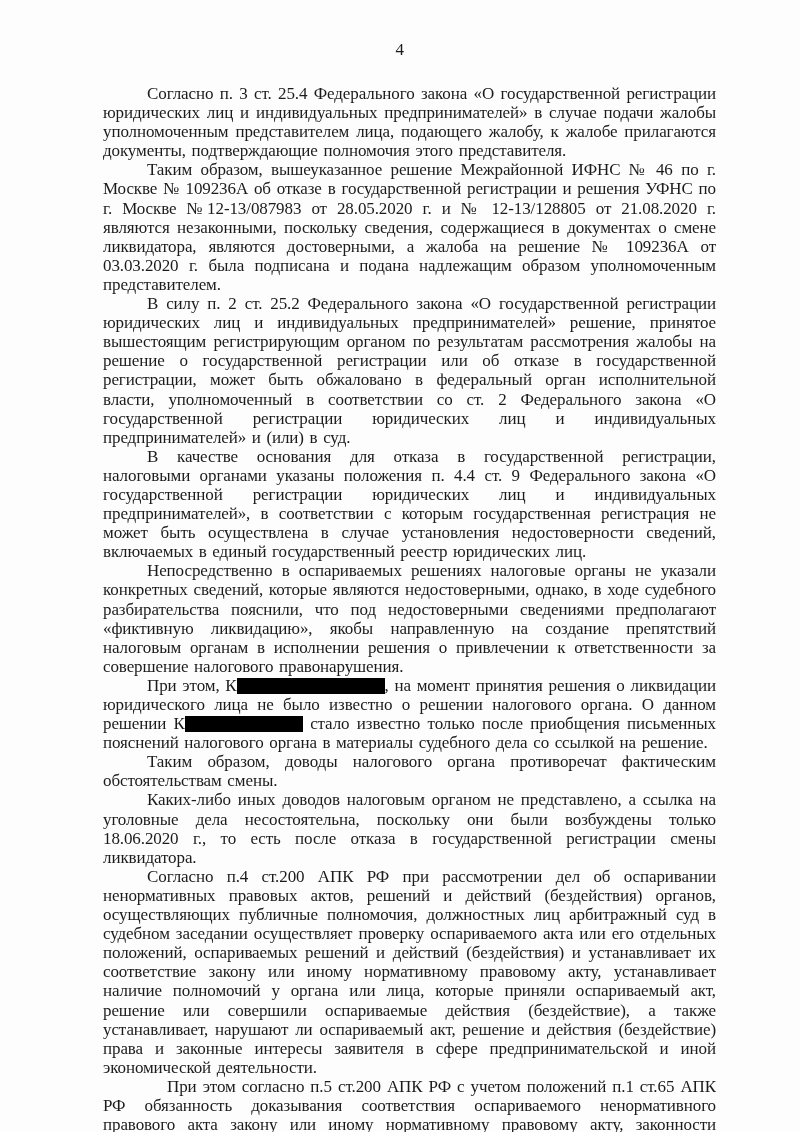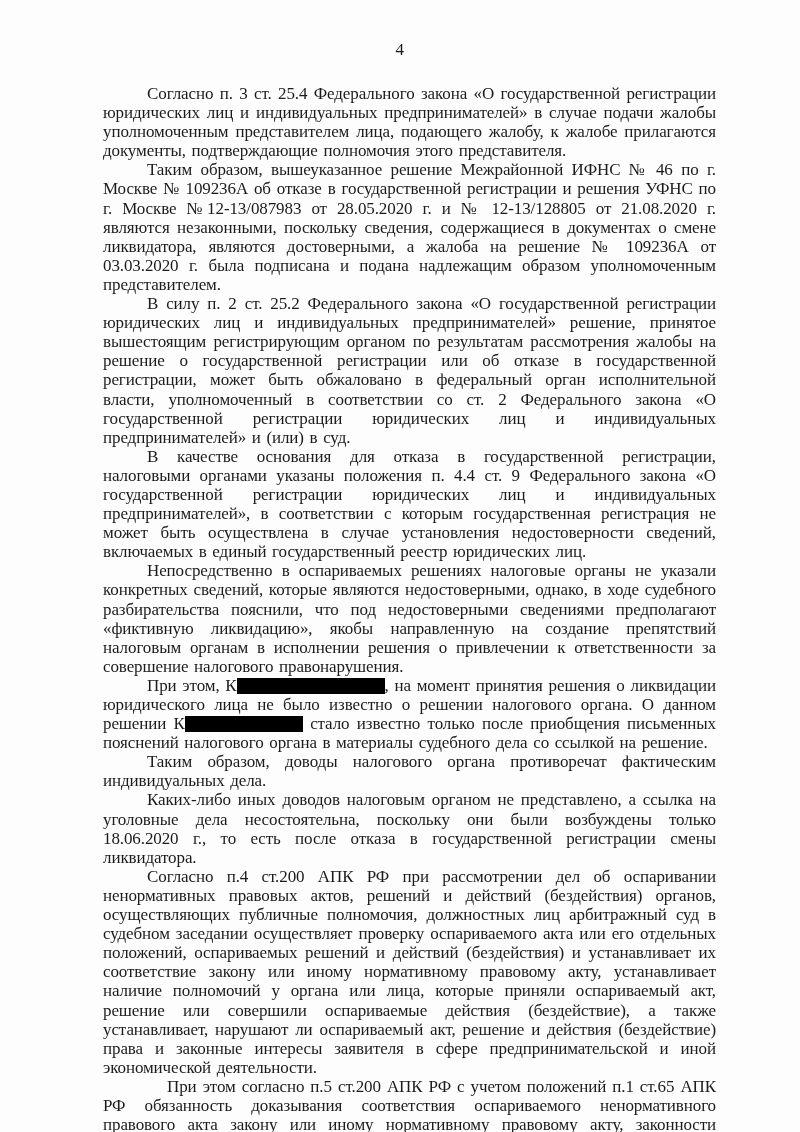--- a/index.html
+++ b/index.html
@@ -58,18 +58,18 @@
 
 <div class="page">
   <div class="page-number">4</div>
   <div class="page-body" id="doc-body">
       <p class="para"><span>Согласно п. 3 ст. 25.4 Федерального закона «О государственной регистрации юридических лиц и индивидуальных предпринимателей» в случае подачи жалобы уполномоченным представителем лица, подающего жалобу, к жалобе прилагаются документы, подтверждающие полномочия этого представителя.</span></p>
       <p class="para"><span>Таким образом, вышеуказанное решение Межрайонной ИФНС № 46 по г. Москве № 109236А об отказе в государственной регистрации и решения УФНС по г. Москве №12-13/087983 от 28.05.2020 г. и № 12-13/128805 от 21.08.2020 г. являются незаконными, поскольку сведения, содержащиеся в документах о смене ликвидатора, являются достоверными, а жалоба на решение № 109236А от 03.03.2020 г. была подписана и подана надлежащим образом уполномоченным представителем.</span></p>
       <p class="para"><span>В силу п. 2 ст. 25.2 Федерального закона «О государственной регистрации юридических лиц и индивидуальных предпринимателей» решение, принятое вышестоящим регистрирующим органом по результатам рассмотрения жалобы на решение о государственной регистрации или об отказе в государственной регистрации, может быть обжаловано в федеральный орган исполнительной власти, уполномоченный в соответствии со ст. 2 Федерального закона «О государственной регистрации юридических лиц и индивидуальных предпринимателей» и (или) в суд.</span></p>
       <p class="para"><span>В качестве основания для отказа в государственной регистрации, налоговыми органами указаны положения п. 4.4 ст. 9 Федерального закона «О государственной регистрации юридических лиц и индивидуальных предпринимателей», в соответствии с которым государственная регистрация не может быть осуществлена в случае установления недостоверности сведений, включаемых в единый государственный реестр юридических лиц.</span></p>
       <p class="para"><span>Непосредственно в оспариваемых решениях налоговые органы не указали конкретных сведений, которые являются недостоверными, однако, в ходе судебного разбирательства пояснили, что под недостоверными сведениями предполагают «фиктивную ликвидацию», якобы направленную на создание препятствий налоговым органам в исполнении решения о привлечении к ответственности за совершение налогового правонарушения.</span></p>
       <p class="para"><span>При этом, К</span><span class="redacted" style="width: 148px;"></span><span>, на момент принятия решения о ликвидации юридического лица не было известно о решении налогового органа. О данном решении К</span><span class="redacted" style="width: 118px;"></span><span> стало известно только после приобщения письменных пояснений налогового органа в материалы судебного дела со ссылкой на решение.</span></p>
-      <p class="para"><span>Таким образом, доводы налогового органа противоречат фактическим индивидуальных дела.</span></p>
+      <p class="para"><span>Таким образом, доводы налогового органа противоречат фактическим обстоятельствам смены.</span></p>
       <p class="para"><span>Каких-либо иных доводов налоговым органом не представлено, а ссылка на уголовные дела несостоятельна, поскольку они были возбуждены только 18.06.2020 г., то есть после отказа в государственной регистрации смены ликвидатора.</span></p>
       <p class="para"><span>Согласно п.4 ст.200 АПК РФ при рассмотрении дел об оспаривании ненормативных правовых актов, решений и действий (бездействия) органов, осуществляющих публичные полномочия, должностных лиц арбитражный суд в судебном заседании осуществляет проверку оспариваемого акта или его отдельных положений, оспариваемых решений и действий (бездействия) и устанавливает их соответствие закону или иному нормативному правовому акту, устанавливает наличие полномочий у органа или лица, которые приняли оспариваемый акт, решение или совершили оспариваемые действия (бездействие), а также устанавливает, нарушают ли оспариваемый акт, решение и действия (бездействие) права и законные интересы заявителя в сфере предпринимательской и иной экономической деятельности.</span></p>
       <p class="para indent-large"><span>При этом согласно п.5 ст.200 АПК РФ с учетом положений п.1 ст.65 АПК РФ обязанность доказывания соответствия оспариваемого ненормативного правового акта закону или иному нормативному правовому акту, законности принятия оспариваемого</span></p>
     </div>
 </div>
 
 </body></html>

